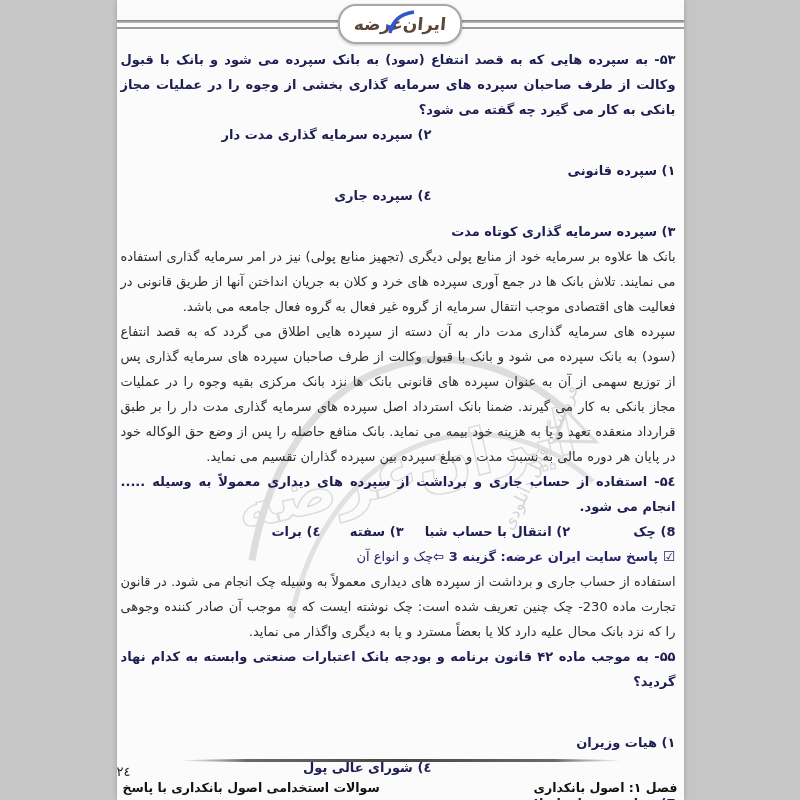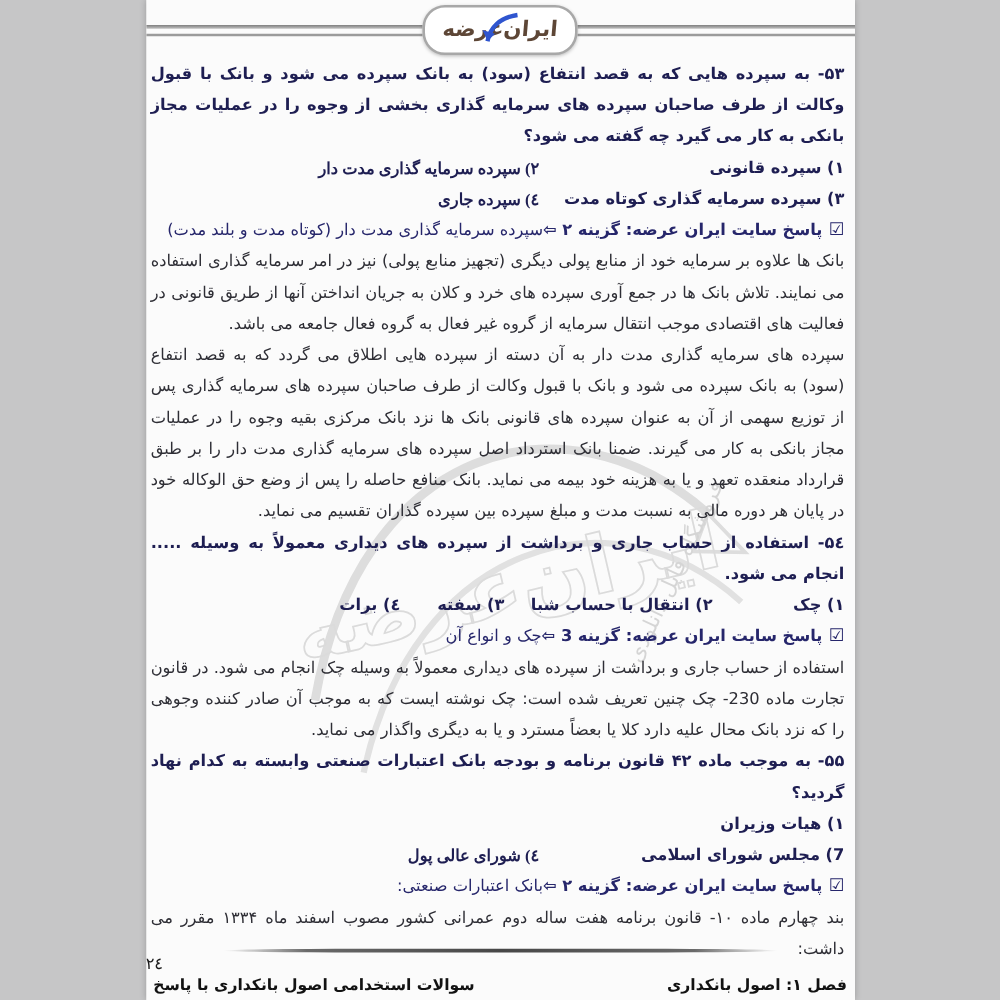--- a/index.html
+++ b/index.html
@@ -32,22 +32,22 @@
   
   .content{
     position:relative;z-index:2;
     padding:1px 8px 0 4px;
     font-size:13px;line-height:25px;
     color:#2e2e35;text-align:justify;
   }
   .content p{margin:0;}
   .q{font-weight:bold;color:#1e1e52;}
   .optrow{display:flex;font-weight:bold;color:#1e1e52;line-height:25px;}
-  .c1{width:44%;}
-  .c2{flex:1;font-family:Liberation Serif, serif;}
+  .c1{width:44%;margin-top:36px;}
+  .c2{flex:1;}
   .o1{width:19%;}
   .o2{width:30%;}
   .o3{width:15%;}
   .o4{flex:1;}
   .ans{font-weight:bold;color:#26266b;}
   .ans .chk{display:inline-block;margin-left:5px;font-size:14px;color:#26266b;}
   .ans .rest{font-weight:normal;color:#26266b;}
   .expl{color:#2e2e35;}
 
   
@@ -106,27 +106,26 @@
 
       <p class="q">۵۳- به سپرده هایی که به قصد انتفاع (سود) به بانک سپرده می شود و بانک با قبول وکالت از طرف صاحبان سپرده های سرمایه گذاری بخشی از وجوه را در عملیات مجاز بانکی به کار می گیرد چه گفته می شود؟</p>
       <div class="optrow">
         <span class="c1">۱) سپرده قانونی</span>
         <span class="c2">۲) سپرده سرمایه گذاری مدت دار</span>
       </div>
       <div class="optrow">
         <span class="c1">۳) سپرده سرمایه گذاری کوتاه مدت</span>
         <span class="c2">٤) سپرده جاری</span>
       </div>
-      <p class="ans"><span class="chk">☑</span><span>پاسخ سایت ایران عرضه: گزینه ۲ ⇦</span><span class="rest">سپرده سرمایه گذاری مدت دار (کوتاه مدت و بلند مدت)</span></p>
       <p class="expl">بانک ها علاوه بر سرمایه خود از منابع پولی دیگری (تجهیز منابع پولی) نیز در امر سرمایه گذاری استفاده می نمایند. تلاش بانک ها در جمع آوری سپرده های خرد و کلان به جریان انداختن آنها از طریق قانونی در فعالیت های اقتصادی موجب انتقال سرمایه از گروه غیر فعال به گروه فعال جامعه می باشد.</p>
       <p class="expl">سپرده های سرمایه گذاری مدت دار به آن دسته از سپرده هایی اطلاق می گردد که به قصد انتفاع (سود) به بانک سپرده می شود و بانک با قبول وکالت از طرف صاحبان سپرده های سرمایه گذاری پس از توزیع سهمی از آن به عنوان سپرده های قانونی بانک ها نزد بانک مرکزی بقیه وجوه را در عملیات مجاز بانکی به کار می گیرند. ضمنا بانک استرداد اصل سپرده های سرمایه گذاری مدت دار را بر طبق قرارداد منعقده تعهد و یا به هزینه خود بیمه می نماید. بانک منافع حاصله را پس از وضع حق الوکاله خود در پایان هر دوره مالی به نسبت مدت و مبلغ سپرده بین سپرده گذاران تقسیم می نماید.</p>
 
       <p class="q">۵٤- استفاده از حساب جاری و برداشت از سپرده های دیداری معمولاً به وسیله ..... انجام می شود.</p>
       <div class="optrow">
-        <span class="o1">۱) چک</span>
+        <span class="o1">8) چک</span>
         <span class="o2">۲) انتقال با حساب شبا</span>
         <span class="o3">۳) سفته</span>
         <span class="o4">٤) برات</span>
       </div>
       <p class="ans"><span class="chk">☑</span><span>پاسخ سایت ایران عرضه: گزینه 3 ⇦</span><span class="rest">چک و انواع آن</span></p>
       <p class="expl">استفاده از حساب جاری و برداشت از سپرده های دیداری معمولاً به وسیله چک انجام می شود. در قانون تجارت ماده 230- چک چنین تعریف شده است: چک نوشته ایست که به موجب آن صادر کننده وجوهی را که نزد بانک محال علیه دارد کلا یا بعضاً مسترد و یا به دیگری واگذار می نماید.</p>
 
       <p class="q">۵۵- به موجب ماده ۴۲ قانون برنامه و بودجه بانک اعتبارات صنعتی وابسته به کدام نهاد گردید؟</p>
       <div class="optrow">
         <span class="c1">۱) هیات وزیران</span>

